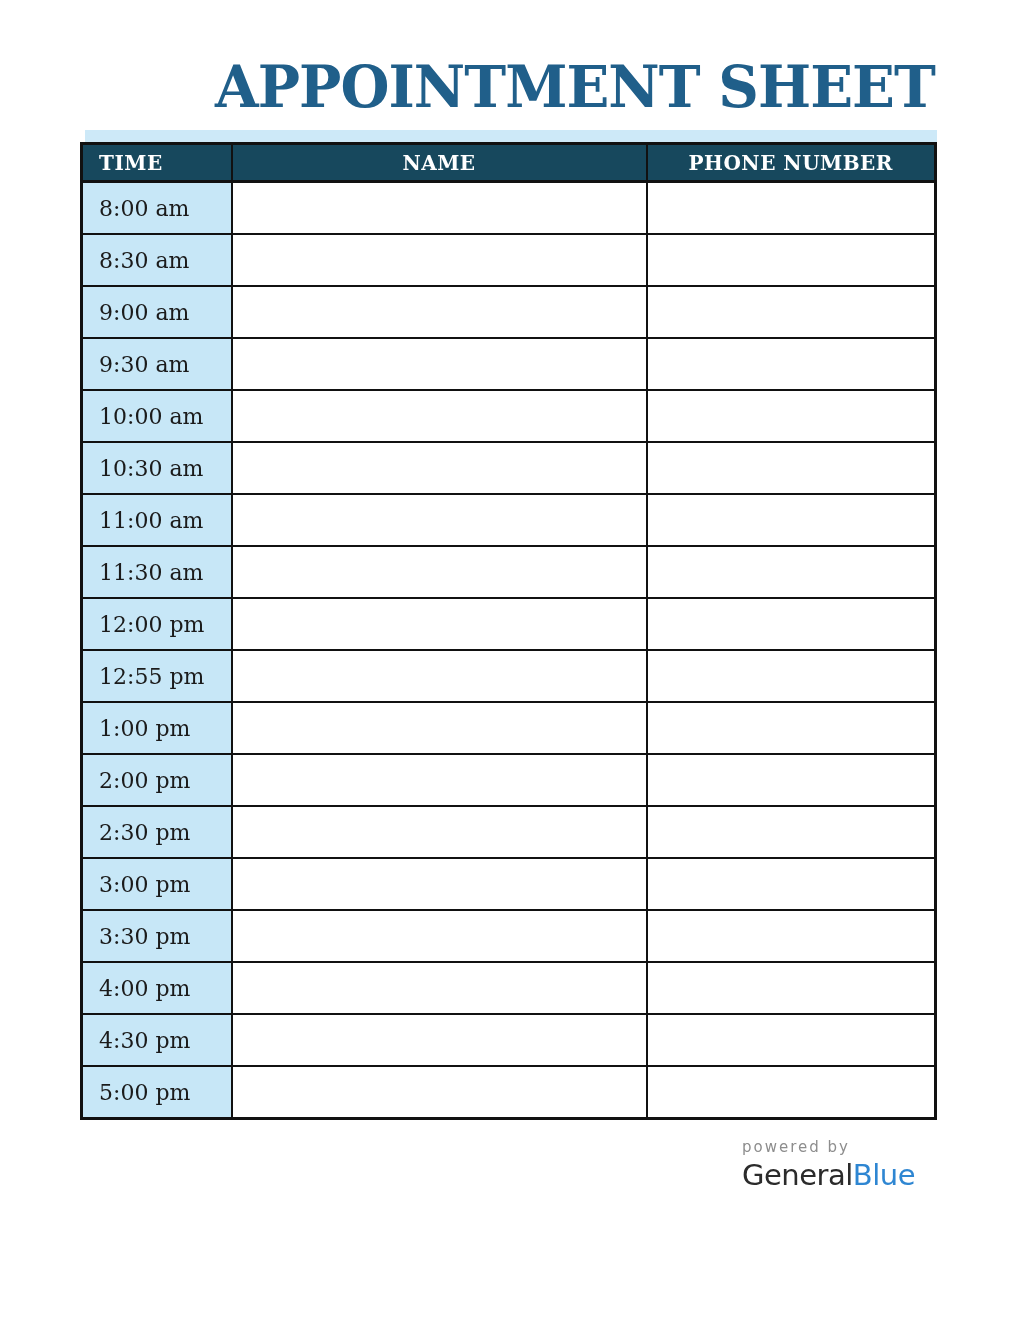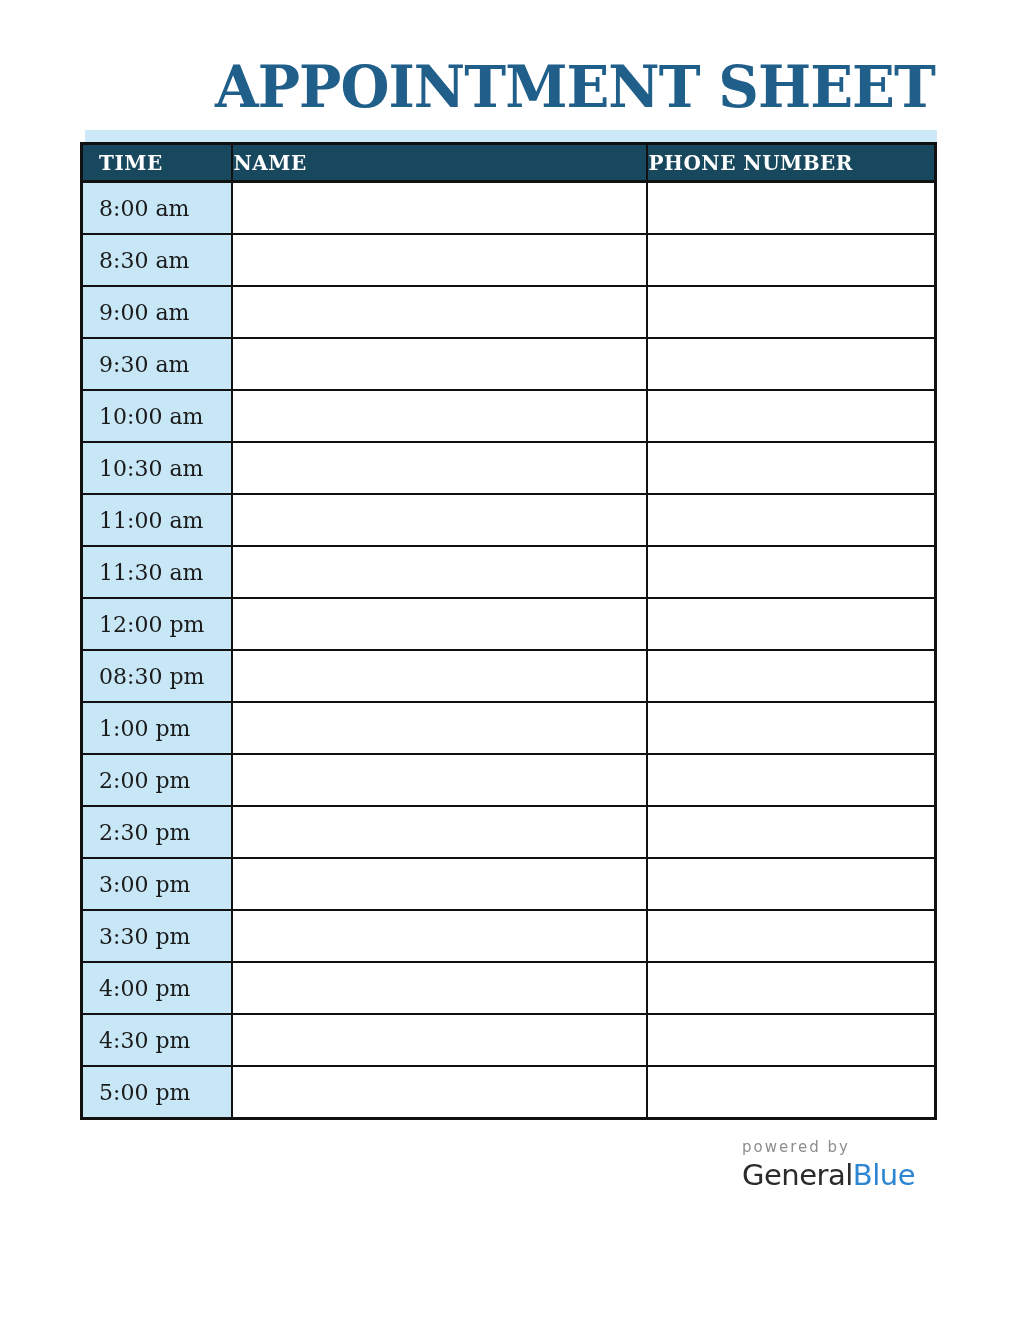--- a/index.html
+++ b/index.html
@@ -56,21 +56,21 @@
   col.c-time  { width: 150px; }
   col.c-name  { width: 415px; }
   col.c-phone { width: 289px; }
   table.sheet th {
     background: var(--header_bg, #17485D);
     color: var(--header_text, #ffffff);
     height: 33px;
     font-size: 20px;
     font-weight: bold;
     letter-spacing: 0.5px;
-    text-align: left;
+    text-align: center;
     border-bottom-width: 3px;
   }
   table.sheet th.h-time {
     text-align: left;
     padding-left: 16px;
     margin-top: 12px;
   }
   table.sheet td {
     height: 48px;
     background: #ffffff;
@@ -166,21 +166,21 @@
           <td class="time-cell">11:30 am</td>
           <td class="name-cell"></td>
           <td class="phone-cell"></td>
         </tr>
         <tr>
           <td class="time-cell">12:00 pm</td>
           <td class="name-cell"></td>
           <td class="phone-cell"></td>
         </tr>
         <tr>
-          <td class="time-cell">08:30 pm</td>
+          <td class="time-cell">12:55 pm</td>
           <td class="name-cell"></td>
           <td class="phone-cell"></td>
         </tr>
         <tr>
           <td class="time-cell">1:00 pm</td>
           <td class="name-cell"></td>
           <td class="phone-cell"></td>
         </tr>
         <tr>
           <td class="time-cell">2:00 pm</td>

